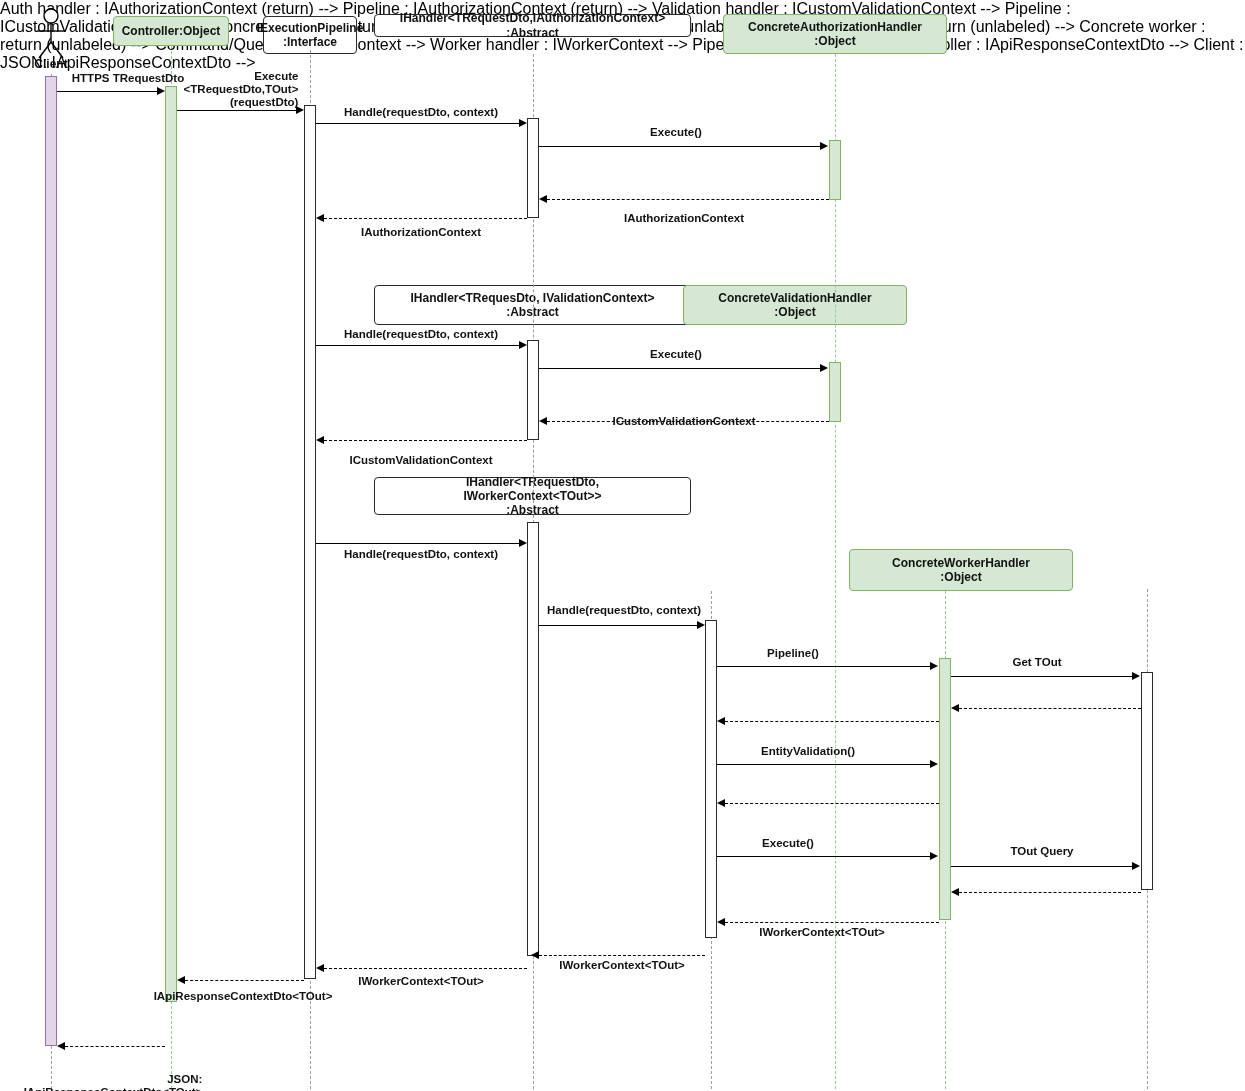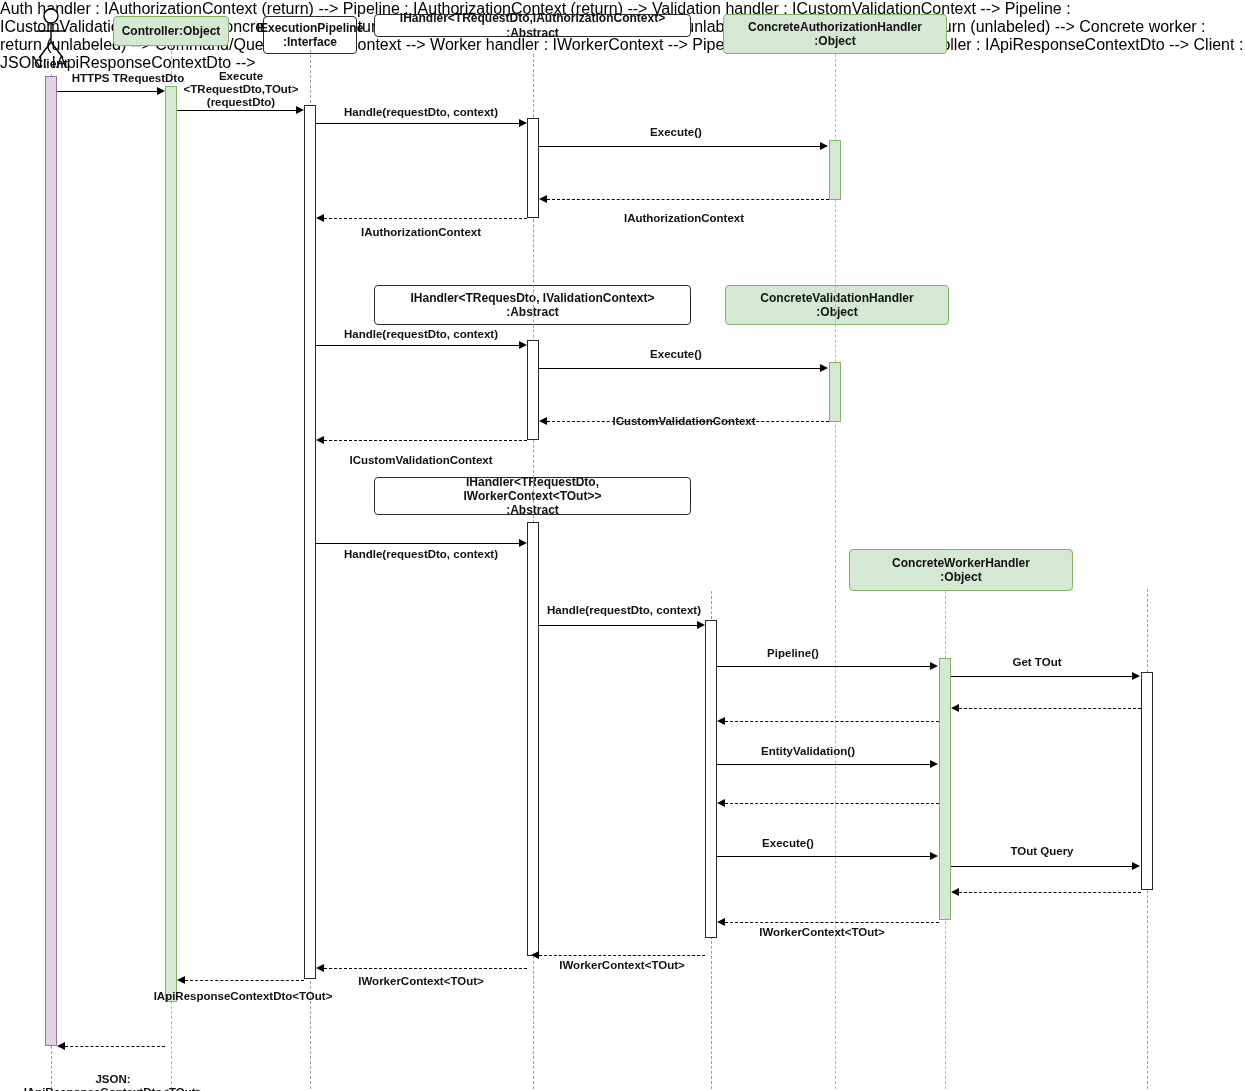--- a/index.html
+++ b/index.html
@@ -12,21 +12,21 @@
   .box.green{background:#d5e8d4;border-color:#82b366;}
   .lifeline{position:absolute;width:0;border-left:1px dashed #9aa09a;}
   .lifeline.green{border-left:1px dashed #9cc79a;}
   .act{position:absolute;box-sizing:border-box;border:1px solid #2b2b2b;background:#ffffff;width:12px;}
   .act.green{background:#d5e8d4;border-color:#82b366;}
   .act.purple{background:#e1d5e7;border-color:#9673a6;}
   .msg{position:absolute;height:0;border-top:1px solid #000;}
   .msg.dashed{border-top:1px dashed #000;}
   .arrowR{position:absolute;width:0;height:0;border-top:4px solid transparent;border-bottom:4px solid transparent;border-left:8px solid #000;}
   .arrowL{position:absolute;width:0;height:0;border-top:4px solid transparent;border-bottom:4px solid transparent;border-right:8px solid #000;}
-  .lbl{position:absolute;font-size:11.5px;font-weight:bold;color:#111;white-space:nowrap;line-height:1.15;text-align:center;}
+  .lbl{position:absolute;font-size:11.5px;font-weight:bold;color:#111;white-space:nowrap;line-height:1.15;text-align:right;}
   .lbl.ctr{transform:translateX(-50%);}
   .hdrlbl{position:absolute;font-size:12px;font-weight:bold;color:#111;white-space:nowrap;text-align:center;line-height:1.15;}
   .actor{position:absolute;}
 </style>
 </head>
 <body>
 
 <div id="canvas">
 
   
@@ -59,21 +59,21 @@
   <div class="box green" style="left:723px;top:14px;width:224px;height:40px;">
     <span style="white-space:pre-line">ConcreteAuthorizationHandler
 :Object</span>
   </div>
 
   <div class="box plain" style="left:374px;top:285px;width:317px;height:40px;">
     <span style="white-space:pre-line">IHandler&lt;TRequesDto, IValidationContext&gt;
 :Abstract</span>
   </div>
 
-  <div class="box green" style="left:725px;top:285px;width:224px;height:40px;">
+  <div class="box green" style="left:683px;top:285px;width:224px;height:40px;">
     <span style="white-space:pre-line">ConcreteValidationHandler
 :Object</span>
   </div>
 
   <div class="box plain" style="left:374px;top:477px;width:317px;height:38px;">
     <span style="white-space:pre-line">IHandler&lt;TRequestDto,
 IWorkerContext&lt;TOut&gt;&gt;
 :Abstract</span>
   </div>
 

